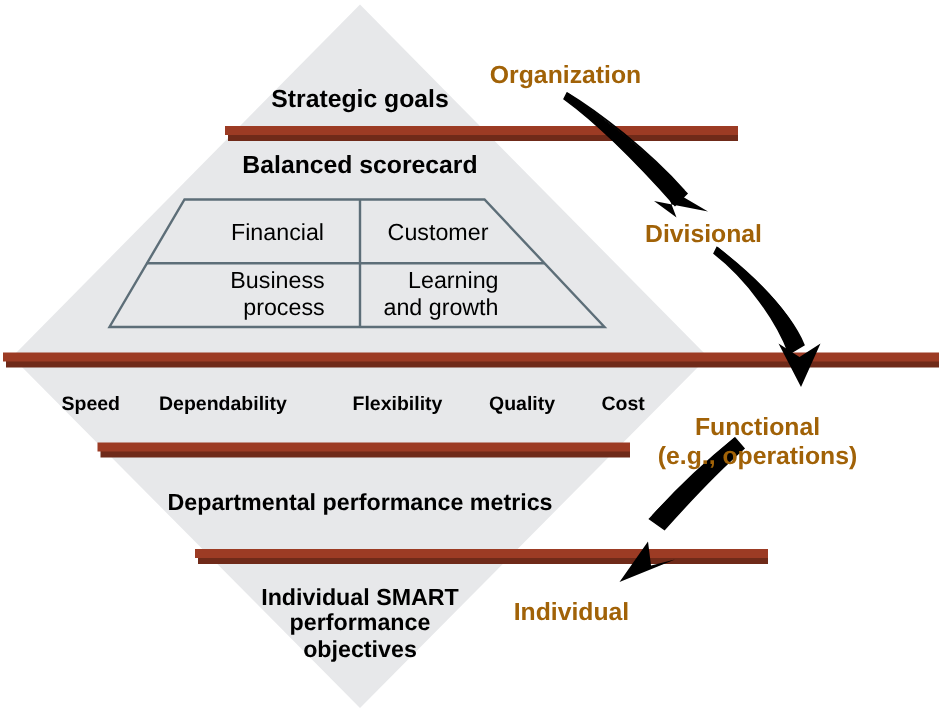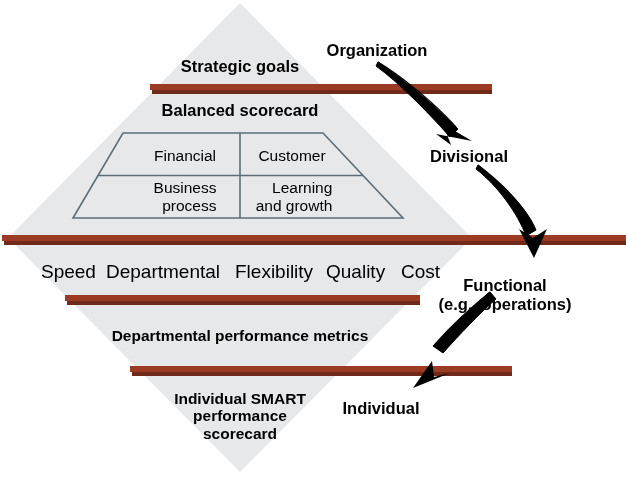--- a/index.html
+++ b/index.html
@@ -52,40 +52,40 @@
     line-height: 1.18;
   }
   #cell-financial { left: 185px; top: 147px; }
   #cell-customer  { left: 292px; top: 147px; }
   #cell-business-process { left: 185px; top: 179px; }
   #cell-learning-growth  { left: 294px; top: 179px; }
 
   
   .perf {
     position: absolute;
-    font-size: 19px;
-    font-weight: normal;
+    font-size: 13px;
+    font-weight: bold;
     white-space: nowrap;
     color: #000000;
   }
   #perf-speed { left: 41px; top: 261px; }
   #perf-dependability { left: 106px; top: 261px; }
   #perf-flexibility { left: 235px; top: 261px; text-align: right; }
   #perf-quality { left: 326px; top: 261px; text-align: right; }
   #perf-cost { left: 401px; top: 261px; }
 
   #lbl-departmental { left: 240px; top: 327px; font-size: 15.5px; }
   #lbl-individual-smart { left: 240px; top: 390px; font-size: 15.5px; text-align: center; }
 
   
   .hier {
     position: absolute;
     font-size: 16.5px;
     font-weight: bold;
-    color: #000000;
+    color: #a16207;
     text-align: center;
     transform: translateX(-50%);
     white-space: nowrap;
     line-height: 1.18;
   }
   #hier-organization { left: 377px; top: 41px; }
   #hier-divisional { left: 469px; top: 147px; }
   #hier-functional { left: 505px; top: 276px; }
   #hier-individual { left: 381px; top: 399px; }
 </style>
@@ -154,31 +154,31 @@
   </div>
 
   <div class="cell" id="cell-customer">Customer</div>
 
   <div class="cell" id="cell-learning-growth">
     <div>Learning</div>
     <div>and growth</div>
   </div>
 
   <div class="perf" id="perf-speed">Speed</div>
-  <div class="perf" id="perf-dependability">Departmental</div>
+  <div class="perf" id="perf-dependability">Dependability</div>
   <div class="perf" id="perf-flexibility">Flexibility</div>
   <div class="perf" id="perf-quality">Quality</div>
   <div class="perf" id="perf-cost">Cost</div>
 
   <div class="lbl bold ctr" id="lbl-departmental">Departmental performance metrics</div>
 
   <div class="lbl bold ctr" id="lbl-individual-smart">
     <div>Individual SMART</div>
     <div>performance</div>
-    <div>scorecard</div>
+    <div>objectives</div>
   </div>
 
   <div class="hier" id="hier-organization">Organization</div>
 
   <div class="hier" id="hier-divisional">Divisional</div>
 
   <div class="hier" id="hier-functional">
     <div>Functional</div>
     <div>(e.g., operations)</div>
   </div>

